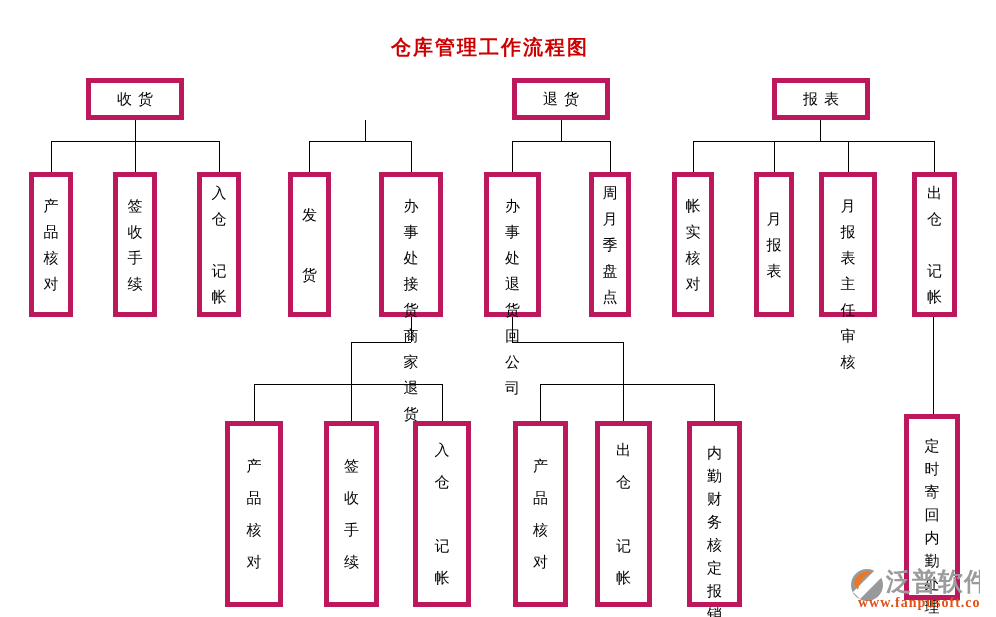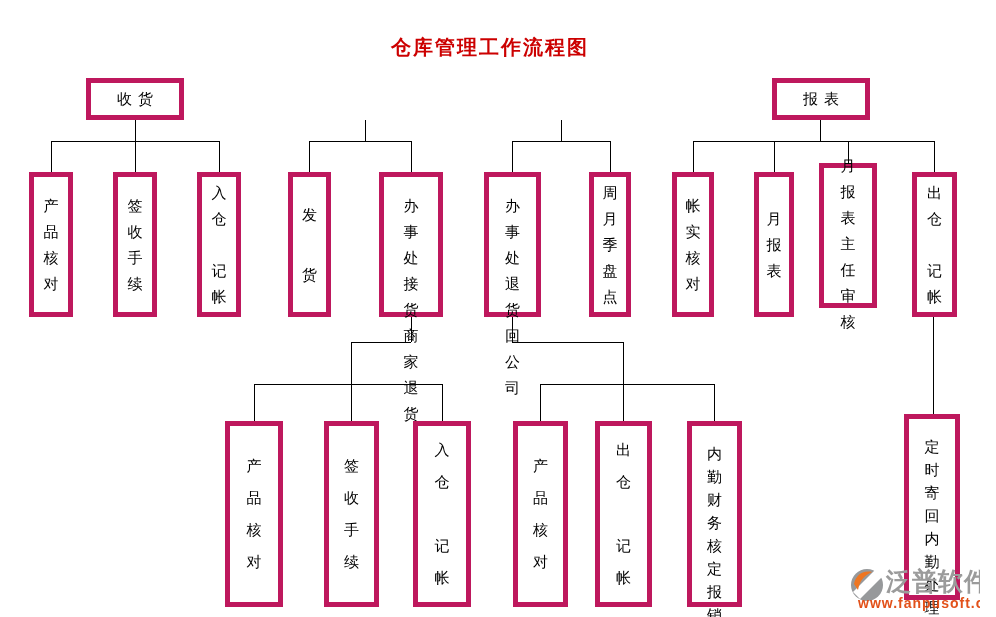--- a/index.html
+++ b/index.html
@@ -1,17 +1,17 @@
 <!DOCTYPE html>
 <html><head>
 <meta charset="utf-8">
 <style>
   html,body{margin:0;padding:0;background:#fff;}
   .stage{position:relative;width:980px;height:617px;background:#ffffff;
-         font-family:Liberation Sans, sans-serif;overflow:hidden;color:#000;}
+         font-family:Liberation Serif, serif;overflow:hidden;color:#000;}
   .page-title{position:absolute;left:0;top:34px;width:100%;text-align:center;
               font-size:20px;font-weight:bold;letter-spacing:2px;}
   svg.wires{position:absolute;left:0;top:0;z-index:1;}
   .box{position:absolute;border:5px solid #be185d;background:#fff;z-index:2;
        display:flex;align-items:center;font-size:15px;line-height:26px;box-sizing:border-box;}
   .box .lbl{display:block;width:100%;text-align:center;white-space:pre-line;}
   .top-align{align-items:flex-start;padding-top:16px;}
   .lh23{line-height:23px;}
   .lh30{line-height:30px;}
   .lh32{line-height:32px;}
@@ -25,21 +25,21 @@
   
   .n-recv1{left:29px;top:172px;width:44px;height:145px;}
   .n-recv2{left:113px;top:172px;width:44px;height:145px;}
   .n-recv3{left:197px;top:172px;width:44px;height:145px;}
   .n-ship1{left:288px;top:172px;width:43px;height:145px;}
   .n-ship2{left:379px;top:172px;width:64px;height:145px;}
   .n-ret1{left:484px;top:172px;width:57px;height:145px;}
   .n-ret2{left:589px;top:172px;width:42px;height:145px;}
   .n-rep1{left:672px;top:172px;width:42px;height:145px;}
   .n-rep2{left:754px;top:172px;width:40px;height:145px;}
-  .n-rep3{left:819px;top:163px;width:58px;height:145px;align-items:center;}
+  .n-rep3{left:819px;top:172px;width:58px;height:145px;}
   .n-rep4{left:912px;top:172px;width:45px;height:145px;}
   
   .n-ship21{left:225px;top:421px;width:58px;height:186px;}
   .n-ship22{left:324px;top:421px;width:55px;height:186px;}
   .n-ship23{left:413px;top:421px;width:58px;height:186px;}
   .n-ret11{left:513px;top:421px;width:55px;height:186px;}
   .n-ret12{left:595px;top:421px;width:57px;height:186px;}
   .n-ret13{left:687px;top:421px;width:55px;height:186px;}
   .n-rep41{left:904px;top:414px;width:56px;height:186px;}
   
@@ -94,20 +94,23 @@
     <line x1="540" y1="384" x2="714" y2="384"></line>
     <line x1="540" y1="384" x2="540" y2="421"></line>
     <line x1="623" y1="384" x2="623" y2="421"></line>
     <line x1="714" y1="384" x2="714" y2="421"></line>
 
     <line x1="933" y1="317" x2="933" y2="414"></line>
   </svg>
 
   <div class="box n-recv ls6">
       <span class="lbl">收货</span>
+    </div>
+  <div class="box n-ret ls6">
+      <span class="lbl">退货</span>
     </div>
   <div class="box n-rep ls6">
       <span class="lbl">报表</span>
     </div>
 
   <div class="box n-recv1">
       <span class="lbl">产
 品
 核
 对</span>

